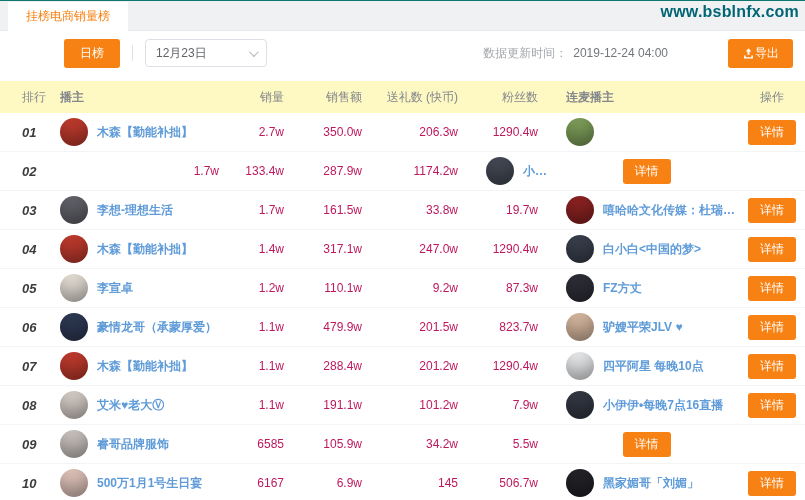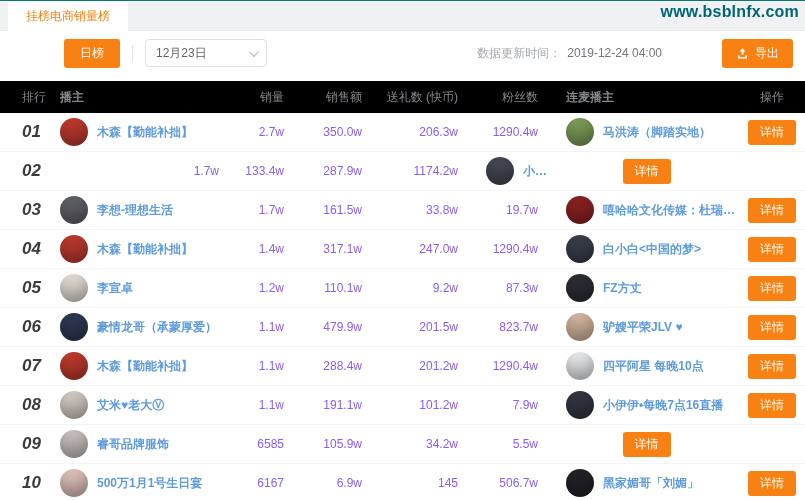--- a/index.html
+++ b/index.html
@@ -22,34 +22,34 @@
   .btn.primary { background:#f78112; padding:6px 16px;margin-left:44px; }
   .vdivider { width:1px; height:16px; background:#e2e2e2; margin:0 12px; }
   .select { width:122px; height:28px; border:1px solid #dcdfe6; border-radius:4px;
     display:flex; align-items:center; justify-content:space-between; padding:8px 10px;
     color:#606266; cursor:pointer; background:#fff; }
   .chevron { width:7px; height:7px; border-right:1px solid #b0b3b8; border-bottom:1px solid #b0b3b8;
     transform:rotate(45deg) translateY(-2px); display:inline-block; }
   .toolbar-right { margin-left:auto; display:flex; align-items:center; gap:6px; }
   .muted { color:#a5a8ad; }
   .time { color:#73767c; margin-right:10px; }
-  .btn.export { display:flex; align-items:center; gap:6px; padding:6px 14px; }
+  .btn.export { display:flex; align-items:center; padding:6px 14px; }
   .btn.export svg { display:block; }
 
   
   .table { padding:6px 0 0 0; }
   .tr, .thead-row { display:grid;
     grid-template-columns:60px 175px 65px 78px 96px 80px 185px 66px;
     align-items:center; }
-  .thead-row { height:32px; background:#000000; color:#84878c; }
+  .thead-row { height:32px; background:#fef9c3; color:#84878c; }
   .tr { height:39px; border-bottom:1px solid #f3f4f6; background:#fff; }
   .th, .td { white-space:nowrap; overflow:hidden; text-overflow:ellipsis; }
   .col-rank { padding-left:22px; }
-  .td.col-rank { font-style:italic; font-weight:bold; font-size:17px; color:#3c3c3c; }
-  .col-num { text-align:right; padding-right:16px; color:#8b5cf6; }
+  .td.col-rank { font-style:italic; font-weight:bold; font-size:13px; color:#3c3c3c; }
+  .col-num { text-align:right; padding-right:16px; color:#be185d; }
   .th.col-num { color:#84878c; overflow:visible; }
   .col-streamer, .col-cohost { display:flex; align-items:center; gap:9px; overflow:hidden;font-weight:bold; }
   .th.col-streamer, .th.col-cohost { display:block; }
   .col-cohost { padding-left:12px; }
   .th.col-cohost { padding-left:12px; }
   .avatar { width:28px; height:28px; border-radius:50%; flex:0 0 28px;
     box-shadow:inset 0 -8px 12px rgba(0,0,0,.18); }
   .link { color:#5e9bd8; cursor:pointer; overflow:hidden; text-overflow:ellipsis; white-space:nowrap; }
   .col-action { text-align:center; }
   .btn.detail { background:#f78112; padding:4px 12px; }
@@ -105,21 +105,20 @@
     <div class="td col-streamer">
       <span class="avatar" style="background: linear-gradient(160deg, rgb(194, 59, 46), rgba(0, 0, 0, 0.25)), rgb(194, 59, 46);"></span>
       <span class="link">木森【勤能补拙】</span>
     </div>
     <div class="td col-num">2.7w</div>
     <div class="td col-num">350.0w</div>
     <div class="td col-num">206.3w</div>
     <div class="td col-num">1290.4w</div>
     <div class="td col-cohost">
       <span class="avatar" style="background: linear-gradient(160deg, rgb(127, 160, 90), rgba(0, 0, 0, 0.25)), rgb(127, 160, 90);"></span>
-      <span class="link">马洪涛（脚踏实地）</span>
     </div>
     <div class="td col-action">
       <button class="btn detail">详情</button>
     </div>
   </div>
 
   <div class="tr">
     <div class="td col-rank">02</div>
     <div class="td col-num">1.7w</div>
     <div class="td col-num">133.4w</div>

